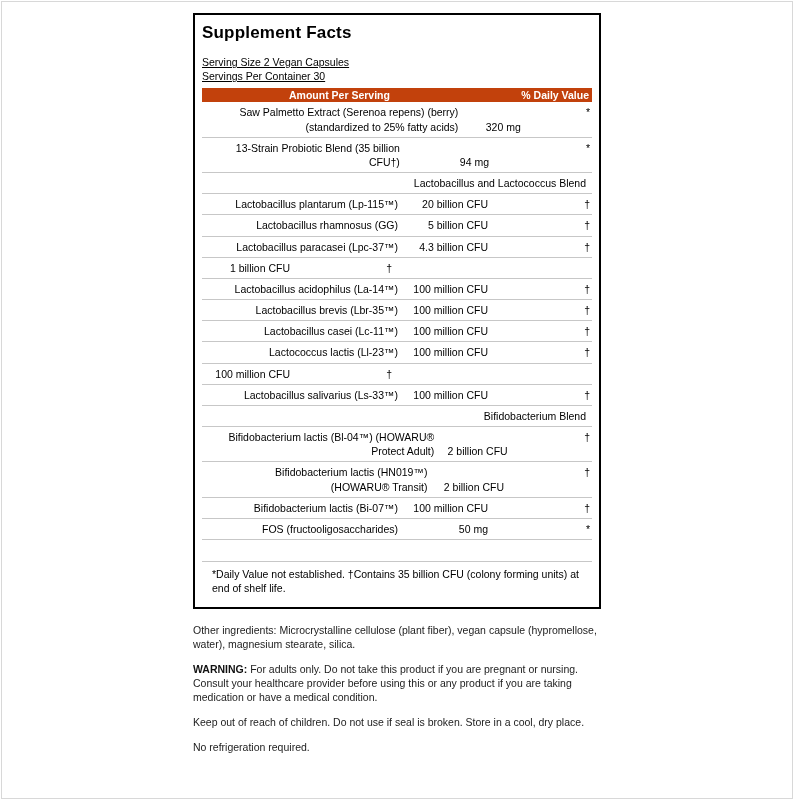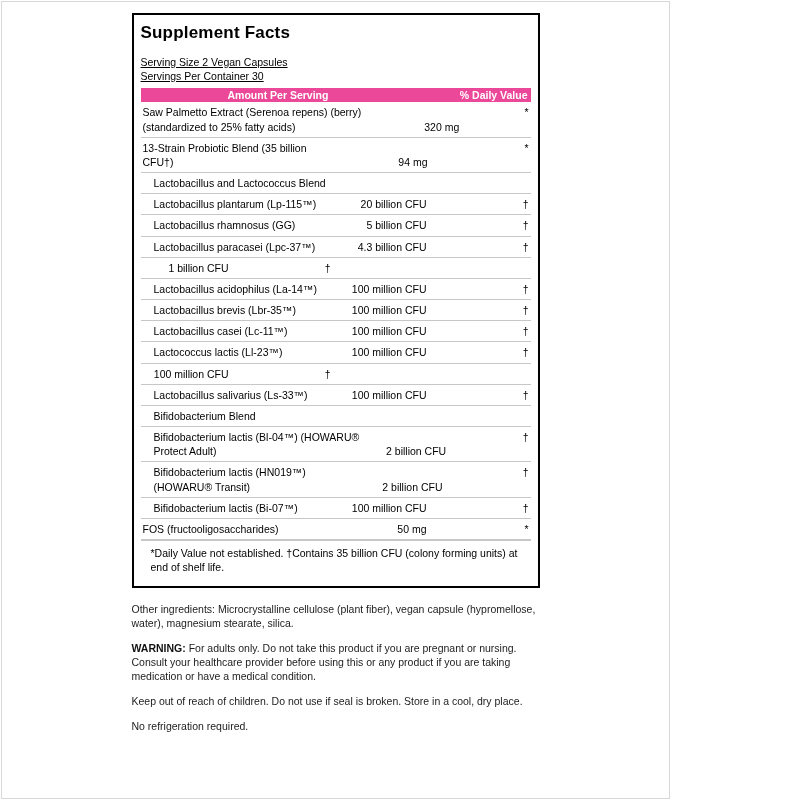--- a/index.html
+++ b/index.html
@@ -3,53 +3,54 @@
 <meta charset="utf-8">
 <style>
   * { margin:0; padding:0; box-sizing:border-box; }
   html,body { background:#fff; }
   body {
     width:800px; height:800px;
     font-family:"Liberation Sans", sans-serif;
     color:#111;
   }
   .frame {
-    width:669px; height:798px;
+    width:792px; height:798px;
     margin:1px;
     border:1px solid #d8d8d8;
     overflow:hidden;
     background:#fff;
   }
   .col { width:408px; margin:11px auto 0; }
 
   
   .sf-box { border:2px solid #000; padding:8px 7px 10px; background:#fff; color:#000; }
   .sf-title { font-size:17px; font-weight:bold; letter-spacing:0.2px; }
   .sf-serving { margin-top:12px; font-size:10.5px; line-height:1.35;text-decoration:underline; }
   .sf-bar {
-    margin-top:5px; background:#ec4899; color:#fff;
+    margin-top:5px; background:#c2410c; color:#fff;
     display:flex; align-items:center;
     font-size:10.5px; font-weight:bold;
     padding:1px 3px;
   }
   .sf-bar .amt-h { margin-left:84px; }
   .sf-bar .dv-h { margin-left:auto; }
 
   .row {
     display:flex;
     font-size:10.5px; line-height:1.35;
     padding:3px 2px;
     border-bottom:1px solid #c7c7c7;
   }
-  .row .nm { flex:1 1 auto; padding-right:4px; }
+  .row .nm { flex:1 1 auto; padding-right:4px;text-align:right; }
   .row.ind .nm { padding-left:11px; }
   .row .amt { width:86px; text-align:right; align-self:flex-end; white-space:nowrap; }
   .row .dv { width:102px; text-align:right; align-self:flex-start; }
 
   .sf-footnote {
+    margin-top:21px;
     border-top:1px solid #c7c7c7;
     padding:5px 4px 2px 10px;
     font-size:10.5px; line-height:1.35;
   }
 
   
   .paras { margin-top:15px; font-size:10.5px; line-height:1.32; color:#1c1c1c; }
   .paras p { margin-bottom:11px; }
   .paras b { font-weight:bold; color:#111; }
 </style>

